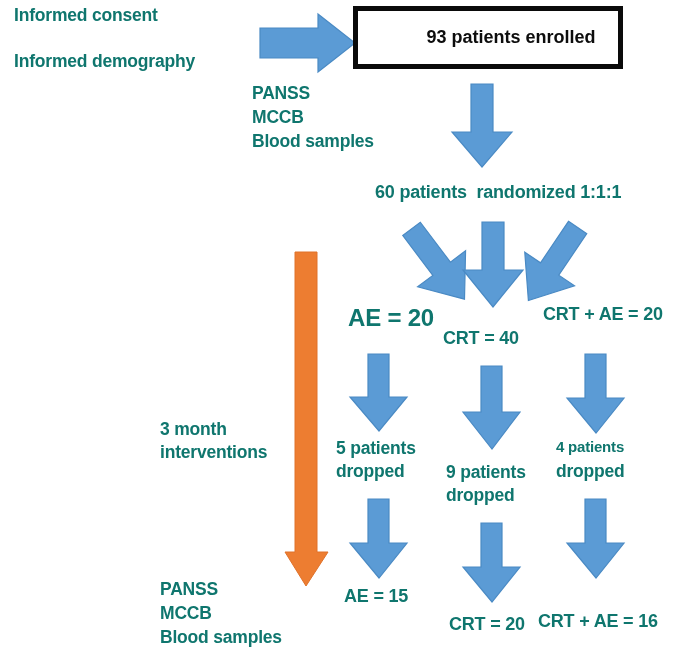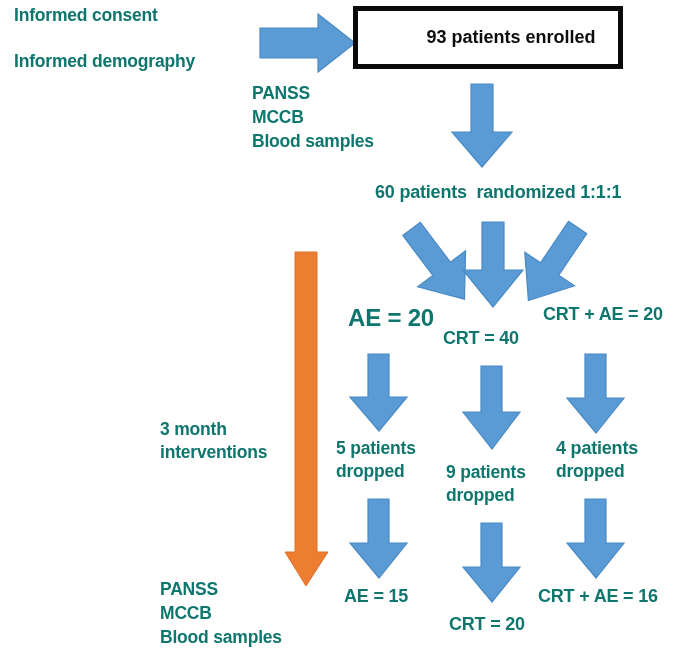--- a/index.html
+++ b/index.html
@@ -137,21 +137,21 @@
       <polygon points="24,0 45,0 45,44 63,44 35,79 6,44 24,44" fill="#5B9BD5" stroke="#4A8AC4" stroke-width="1.2"></polygon>
     </svg>
   </div>
 
   <div class="txt" style="left:336px; top:437px; font-size:17.5px;">5 patients</div>
   <div class="txt" style="left:336px; top:460px; font-size:17.5px;">dropped</div>
 
   <div class="txt" style="left:446px; top:461px; font-size:17.5px;">9 patients</div>
   <div class="txt" style="left:446px; top:484px; font-size:17.5px;">dropped</div>
 
-  <div class="txt" style="left:556px; top:437px; font-size:18px;">4 patients</div>
+  <div class="txt" style="left:556px; top:437px; font-size:15px;">4 patients</div>
   <div class="txt" style="left:556px; top:460px; font-size:17.5px;">dropped</div>
 
   <div class="arrow" style="left:344px; top:499px; width:70px; height:80px;">
     <svg width="70" height="80" viewBox="0 0 70 80">
       <polygon points="24,0 45,0 45,44 63,44 35,79 6,44 24,44" fill="#5B9BD5" stroke="#4A8AC4" stroke-width="1.2"></polygon>
     </svg>
   </div>
 
   <div class="arrow" style="left:457px; top:523px; width:70px; height:80px;">
     <svg width="70" height="80" viewBox="0 0 70 80">
@@ -164,15 +164,15 @@
       <polygon points="24,0 45,0 45,44 63,44 35,79 6,44 24,44" fill="#5B9BD5" stroke="#4A8AC4" stroke-width="1.2"></polygon>
     </svg>
   </div>
 
   <div class="txt" style="left:160px; top:578px; font-size:17.5px;">PANSS</div>
   <div class="txt" style="left:160px; top:602px; font-size:17.5px;">MCCB</div>
   <div class="txt" style="left:160px; top:626px; font-size:17.5px;">Blood samples</div>
 
   <div class="txt" style="left:344px; top:585px; font-size:18px;">AE = 15</div>
   <div class="txt" style="left:449px; top:613px; font-size:18px;">CRT = 20</div>
-  <div class="txt" style="left:538px; top:585px; font-size:18px;">CRT + AE = 16</div>
+  <div class="txt" style="left:538px; top:610px; font-size:18px;">CRT + AE = 16</div>
 
 </div>
 
 </body></html>

